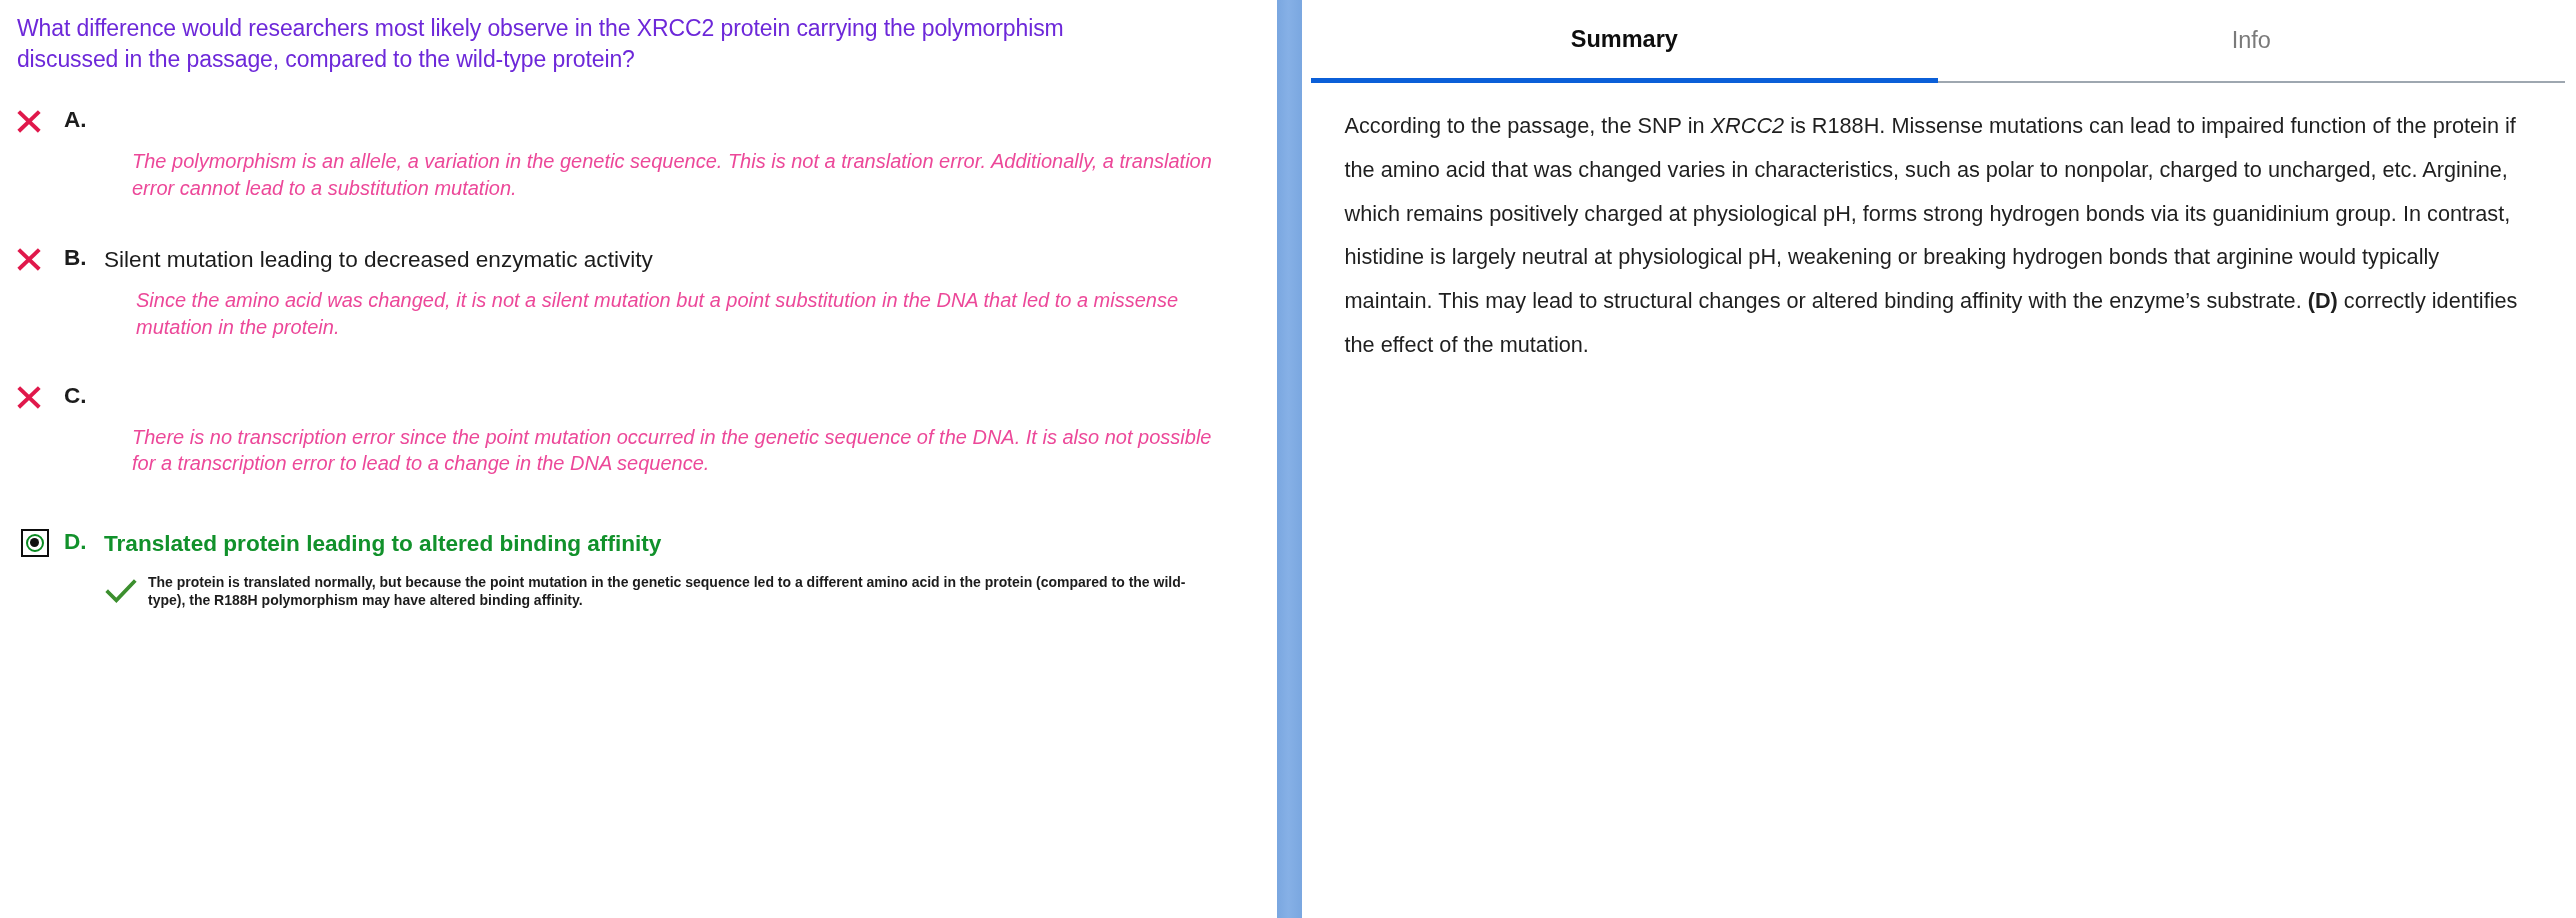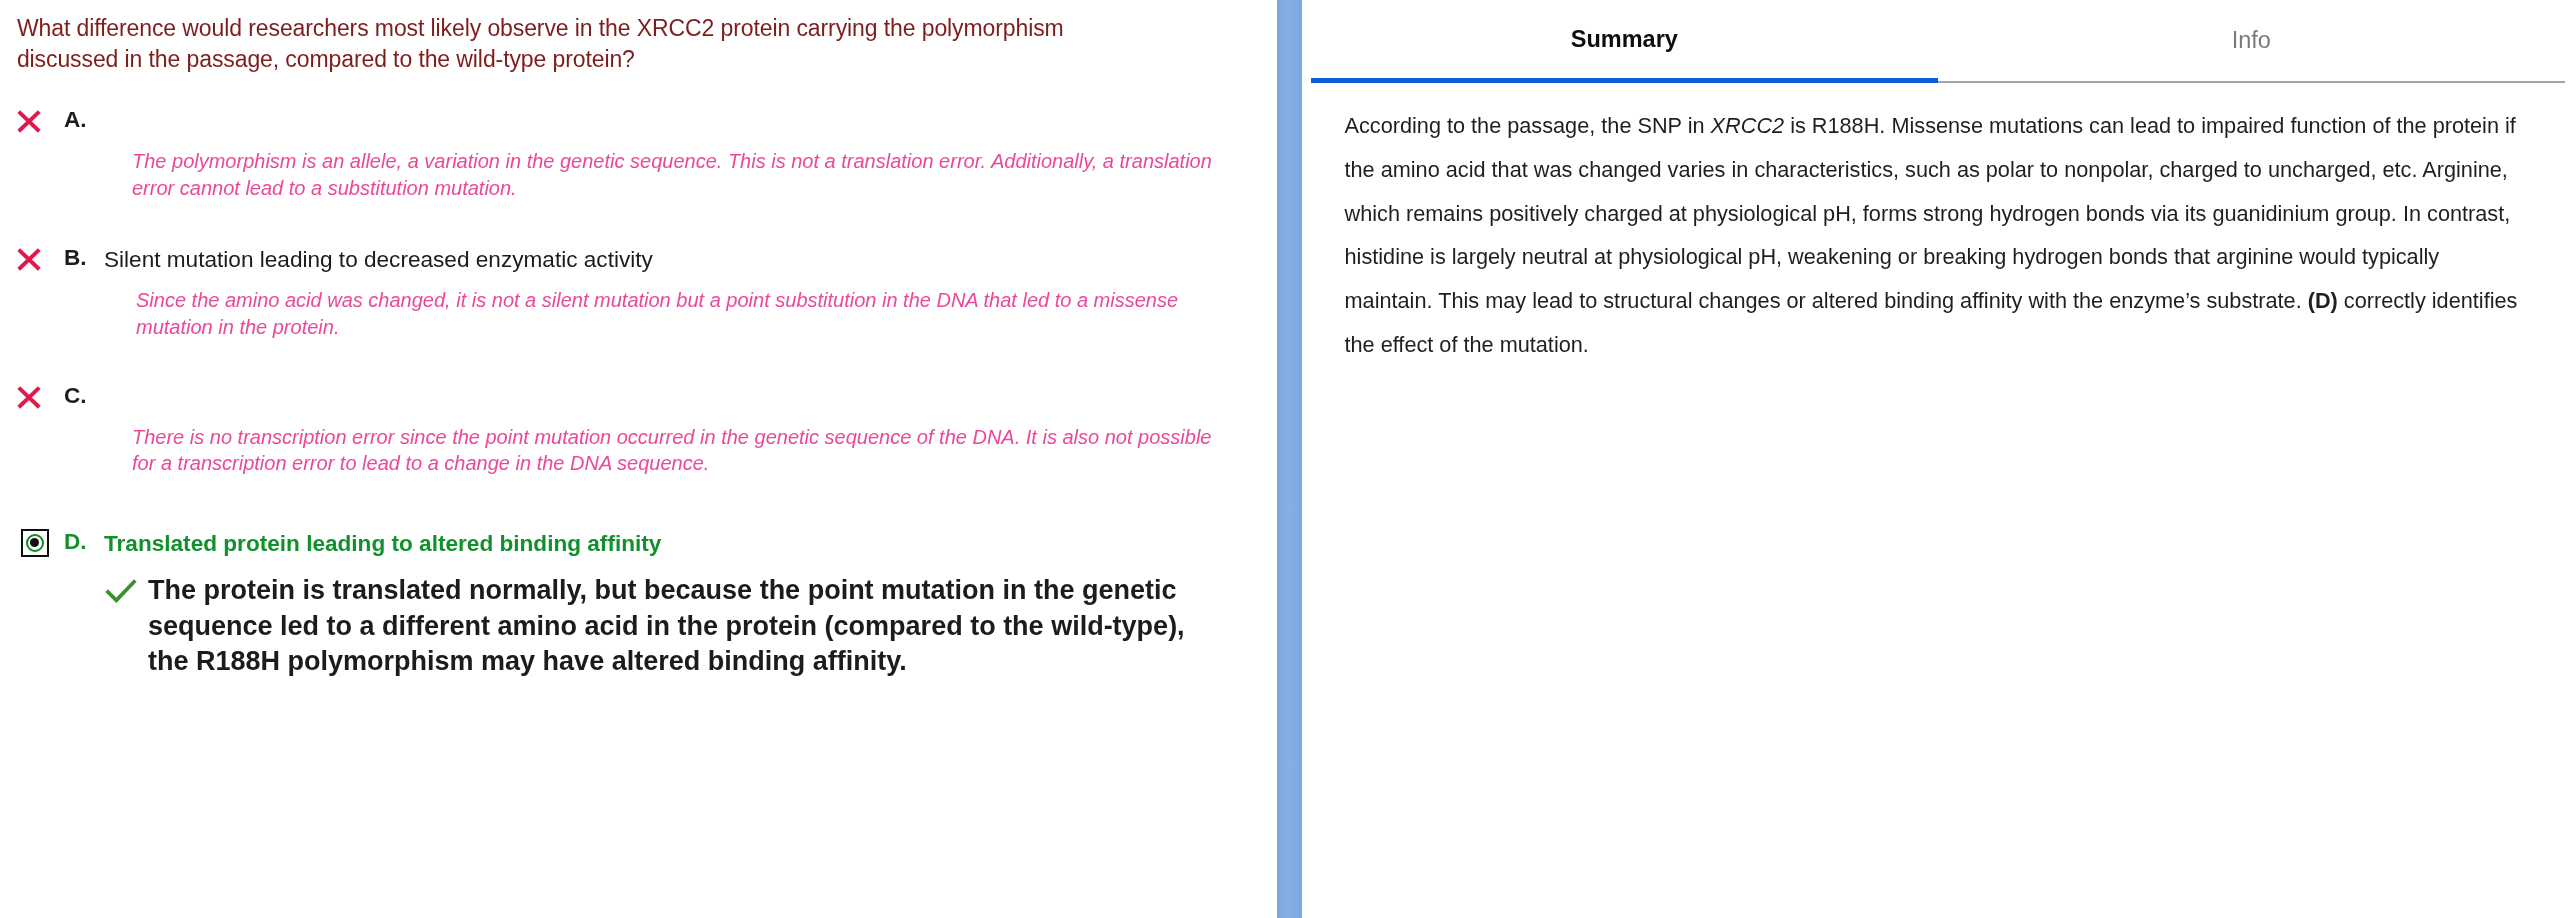--- a/index.html
+++ b/index.html
@@ -28,21 +28,21 @@
     width: 1277px;
     height: 918px;
     background: #ffffff;
     padding: 13px 17px 0 15px;
     overflow: hidden;
   }
 
   .question-stem {
     font-size: 23px;
     line-height: 1.33;
-    color: #7f1d1d;
+    color: #6d28d9;
     letter-spacing: -0.1px;
     max-width: 1144px;
     margin: 0 0 0 1.9px;
   }
 
   .choice-block { position: relative; }
 
   .choice-row {
     display: flex;
     align-items: flex-start;
@@ -124,21 +124,21 @@
     align-items: flex-start;
     margin: 15px 0 0 90px;
     max-width: 1130px;
   }
   .check-slot {
     width: 43px;
     min-width: 43px;
     padding-top: 5.7px;
   }
   .correct-explanation-text {
-    font-size: 27px;
+    font-size: 14px;
     font-weight: bold;
     color: #1c1c1c;
     line-height: 1.32;
     max-width: 1050px;
   }
 
   .gap-a { height: 32px; }
   .gap-b { height: 43px; }
   .gap-c { height: 41px; }
   .gap-d { height: 51px; }

